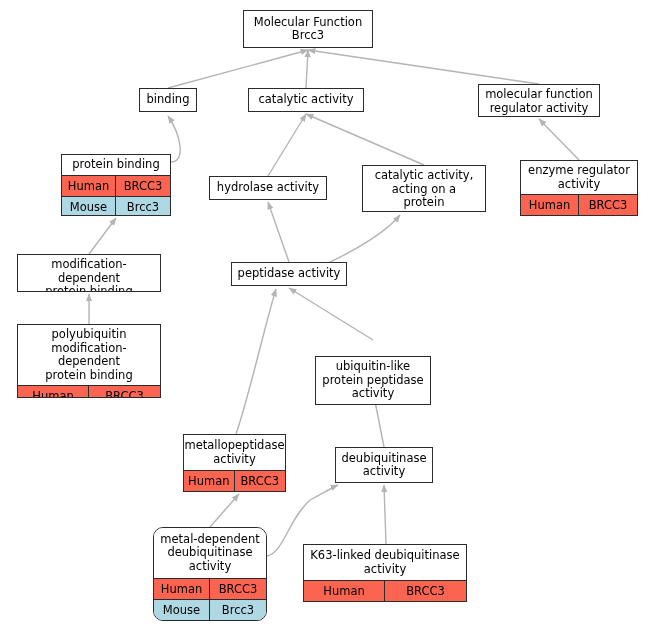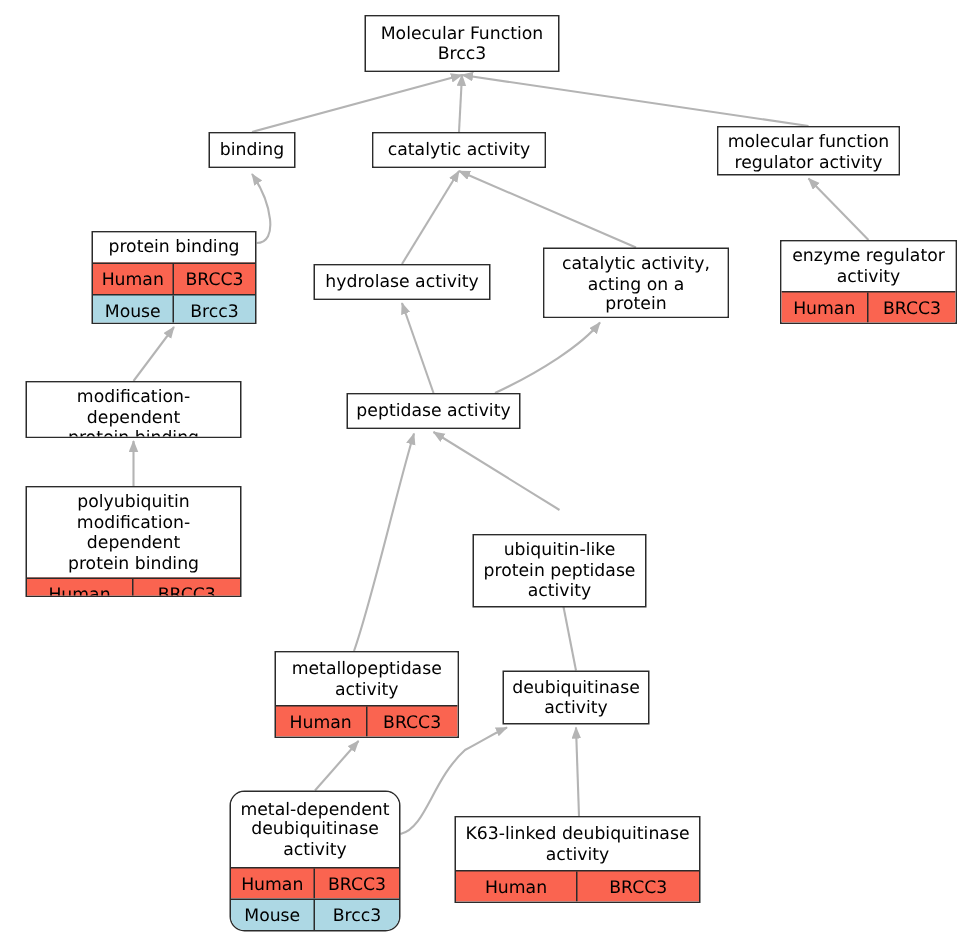--- a/index.html
+++ b/index.html
@@ -160,21 +160,21 @@
         <div class="ann-row sp-human">
           <div class="ann-cell left">Human</div>
           <div class="ann-cell">BRCC3</div>
         </div>
       </div>
       <div class="node" style="left: 315px; top: 356px; width: 116px; height: 49px;">
         <div class="node-title">ubiquitin-like
 protein peptidase
 activity</div>
       </div>
-      <div class="node" style="left: 183px; top: 434px; width: 123px; height: 58px;">
+      <div class="node" style="left: 183px; top: 434px; width: 103px; height: 58px;">
         <div class="node-title">metallopeptidase
 activity</div>
         <div class="ann-row sp-human">
           <div class="ann-cell left">Human</div>
           <div class="ann-cell">BRCC3</div>
         </div>
       </div>
       <div class="node" style="left: 335px; top: 447px; width: 98px; height: 36px;">
         <div class="node-title">deubiquitinase
 activity</div>

